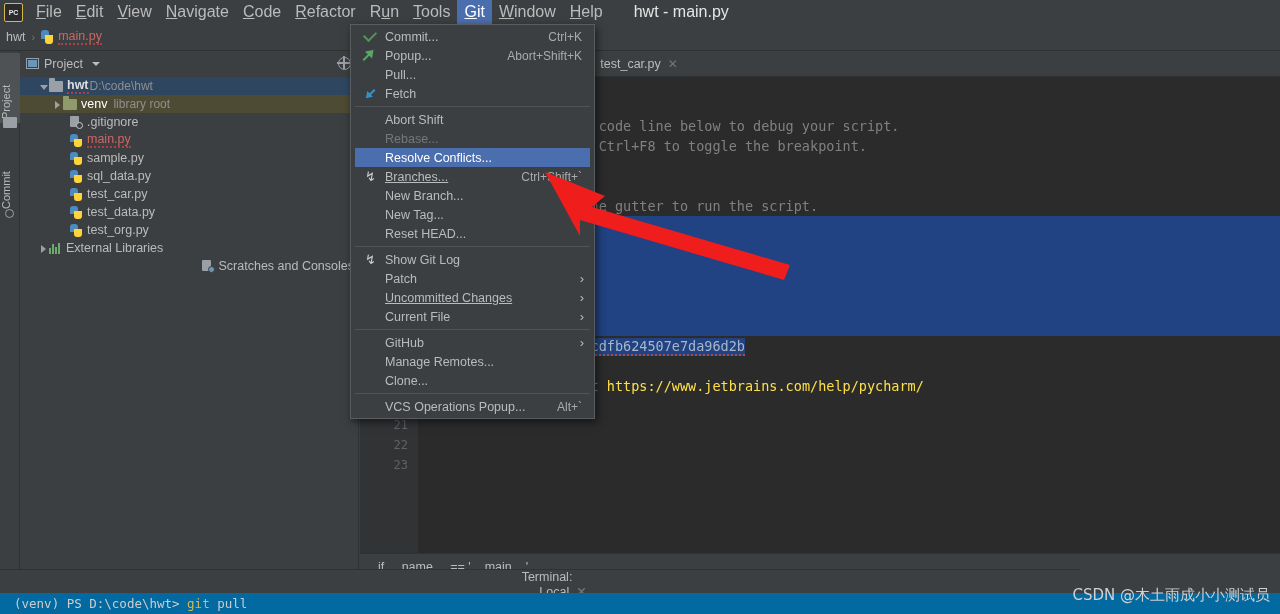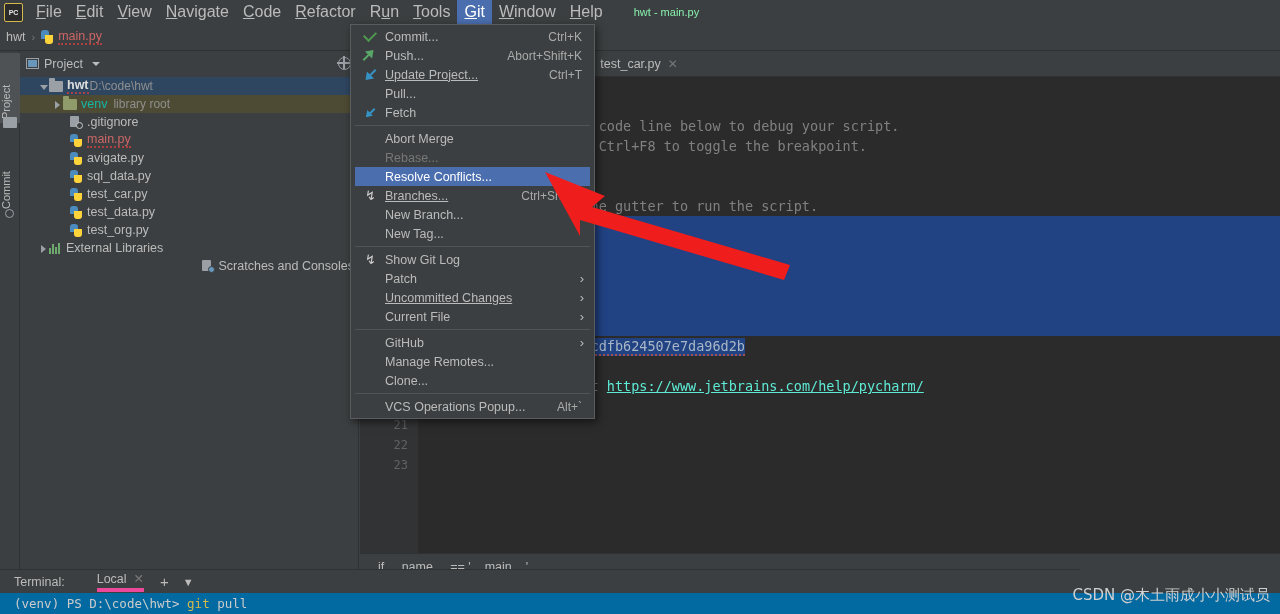--- a/index.html
+++ b/index.html
@@ -25,21 +25,21 @@
     font-size:7px;font-weight:bold;color:#e8e8e8;font-family:"Liberation Sans",sans-serif;
     line-height:1;
   }
   .mi{
     padding:4px 7px;color:#bbbbbb;font-size:16px;white-space:nowrap;
     line-height:16px;
   }
   .mi .uk{text-decoration:underline;}
   .mi.active{background:#4b6eaf;color:#ffffff;}
   .win-title{
-    margin-left:24px;color:#86efac;font-size:11px;
+    margin-left:24px;color:#e5e5e5;font-size:16px;
   }
 
   
   .navbar{
     position:absolute;left:0;top:24px;width:1280px;height:27px;
     background:#3c3f41;border-bottom:1px solid #2f3133;
     display:flex;align-items:center;padding-left:6px;box-sizing:border-box;
   }
   .crumb{color:#bbbbbb;font-size:12.5px;}
   .crumb-sep{color:#777;margin:0 6px;font-size:11px;}
@@ -167,21 +167,21 @@
   .scrico{
     width:13px;height:13px;position:relative;flex:0 0 13px;margin-right:4px;
   }
   .scrico::before{
     content:"";position:absolute;left:0;top:0;width:9px;height:11px;background:#9aa0a6;border-radius:1px;
   }
   .scrico::after{
     content:"";position:absolute;right:0;bottom:0;width:7px;height:7px;border-radius:50%;
     background:#6897bb;border:1px solid #3c3f41;box-sizing:border-box;
   }
-  .venv-txt{color:#14b8a6;}
+  .venv-txt{color:#ffffff;}
   .lib-root{color:#8f8f8f;margin-left:6px;font-size:12px;}
   .path-gray{color:#8f8f8f;margin-left:1px;font-size:12px;}
   .hwt-b{font-weight:bold;color:#ddd;}
 
   
   .editorwrap{
     position:absolute;left:360px;top:51px;width:920px;height:528px;
     background:#2b2b2b;
   }
   .tabbar{
@@ -207,21 +207,21 @@
   .code{
     flex:1;position:relative;overflow:hidden;
     font-family:"DejaVu Sans Mono", monospace;font-size:13.5px;
     padding-left:10px;box-sizing:border-box;
   }
   .cl{height:20px;line-height:20px;white-space:pre;}
   .cl.selrow{background:#214283;}
   .fn{color:#ffc66d;}
   .cm{color:#808080;}
   .nm{color:#a9b7c6;}
-  .lnk{color:#5eead4;text-decoration:underline;}
+  .lnk{color:#fde047;}
   .wav{border-bottom:2px dotted #a05050;}
   .editor-bc{
     position:absolute;left:0;bottom:0;width:920px;height:26px;
     background:#3c3f41;border-top:1px solid #2f3133;box-sizing:border-box;
     display:flex;align-items:center;padding-left:18px;
     font-size:12.5px;color:#bbbbbb;
   }
 
   
   .gitmenu{
@@ -297,21 +297,21 @@
   }
 
   
   .redarrow{position:absolute;left:0;top:0;width:1280px;height:614px;pointer-events:none;z-index:80;}
 
   
   .termbar{
     position:absolute;left:0;top:569px;width:1080px;height:24px;
     background:#3c3f41;border-top:1px solid #2f3133;
     display:flex;align-items:center;padding-left:14px;box-sizing:border-box;
-    font-size:12.5px;color:#bbbbbb;
+    font-size:12.5px;color:#bbbbbb;flex-direction:column;
   }
   .termtab{
     margin-left:32px;padding-bottom:2px;border-bottom:4px solid #ec4899;
     display:flex;align-items:flex-end;
   }
   .termtab .x{margin-left:7px;color:#777;}
   .plus{margin-left:16px;font-size:15px;color:#bbbbbb;line-height:1;}
   .chev{margin-left:14px;font-size:11px;color:#bbbbbb;}
   .termbody{
     position:absolute;left:0;top:593px;width:1280px;height:21px;
@@ -392,21 +392,21 @@
         <span>.gitignore</span>
       </div>
 
       <div class="trow" style="padding-left:50px;">
         <span class="py-s"></span>
         <span class="file-name-red sq-underline">main.py</span>
       </div>
 
       <div class="trow" style="padding-left:50px;">
         <span class="py-s"></span>
-        <span>avigate.py</span>
+        <span>sample.py</span>
       </div>
 
       <div class="trow" style="padding-left:50px;">
         <span class="py-s"></span>
         <span>sql_data.py</span>
       </div>
 
       <div class="trow" style="padding-left:50px;">
         <span class="py-s"></span>
         <span>test_car.py</span>
@@ -497,43 +497,38 @@
   <div class="gitmenu">
 
     <div class="gmi">
       <span class="ic-check"></span>
       <span>Commit...</span>
       <span class="sc">Ctrl+K</span>
     </div>
 
     <div class="gmi">
       <span class="ic-push"></span>
-      <span>Push...</span>
+      <span>Popup...</span>
       <span class="sc">Abort+Shift+K</span>
     </div>
 
-    <div class="gmi">
-      <span class="ic-upd"></span>
-      <span class="u">Update Project...</span>
-      <span class="sc">Ctrl+T</span>
-    </div>
 
     <div class="gmi">
       <span>Pull...</span>
     </div>
 
     <div class="gmi">
       <span class="ic-fetch"></span>
       <span>Fetch</span>
     </div>
 
     <div class="gsep"></div>
 
     <div class="gmi">
-      <span>Abort Merge</span>
+      <span>Abort Shift</span>
     </div>
 
     <div class="gmi dis">
       <span>Rebase...</span>
     </div>
 
     <div class="gmi hl">
       <span>Resolve Conflicts...</span>
     </div>
 
@@ -544,20 +539,23 @@
     </div>
 
     <div class="gmi">
       <span>New Branch...</span>
     </div>
 
     <div class="gmi">
       <span>New Tag...</span>
     </div>
 
+    <div class="gmi">
+      <span>Reset HEAD...</span>
+    </div>
 
     <div class="gsep"></div>
 
     <div class="gmi">
       <span class="ic-branch">↯</span>
       <span>Show Git Log</span>
     </div>
 
     <div class="gmi">
       <span>Patch</span>

